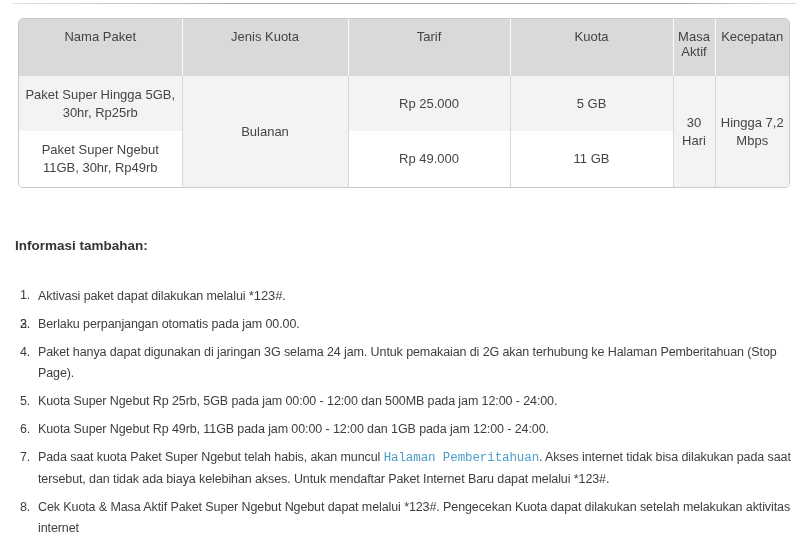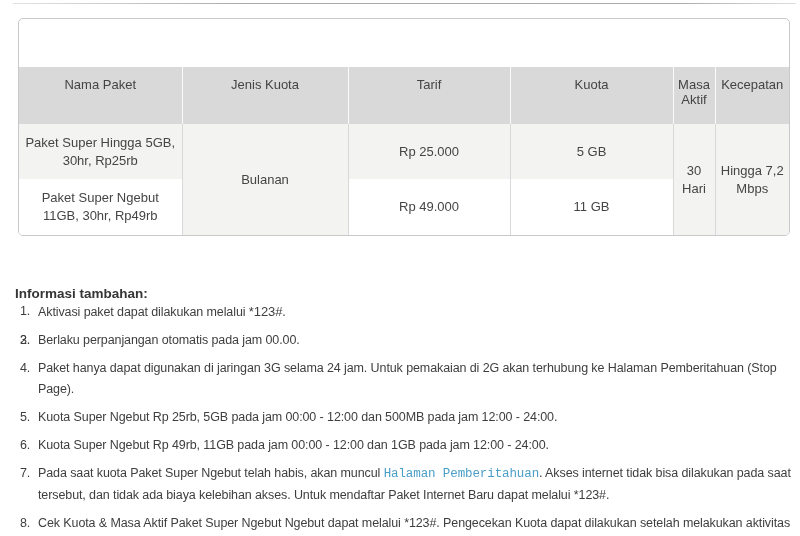--- a/index.html
+++ b/index.html
@@ -21,40 +21,40 @@
     background:linear-gradient(to right,#e3e3e3,#a9a9a9 30%,#ababab 85%,#dedede);
   }
   .table-wrap{
     width:772px;margin:18px 0 0 18px;
     border:1px solid var(--border);
     border-radius:5px;overflow:hidden;
     background:#fff;
   }
   table{
     width:100%;border-collapse:collapse;table-layout:fixed;
-    font-size:13px;color:#454545;margin-top:48px;
+    font-size:13px;color:#454545;
   }
   col.c-nama{width:163px;} col.c-jenis{width:166px;} col.c-tarif{width:162px;}
   col.c-kuota{width:163px;} col.c-masa{width:42px;} col.c-kecepatan{width:74px;}
   th{
     background:var(--header-bg);
     font-weight:normal;text-align:center;vertical-align:top;
     padding:10px 4px 0 4px;height:57px;color:#444;
   }
   th + th{border-left:1px solid #fbfbfb;}
   td{
     text-align:center;vertical-align:middle;padding:4px;
     background:#fff;line-height:18px;
   }
   td + td, tr + tr td + td{border-left:1px solid #d8d8d8;}
   tr.r1 td{height:55px;}
   tr.r2 td{height:56px;}
   td.alt{background:var(--alt-bg);}
   .info{margin:50px 0 0 15px;width:780px;}
-  .info-heading{font-size:13.5px;font-weight:bold;color:#353535;margin-bottom:0;}
+  .info-heading{font-size:13.5px;font-weight:bold;color:#353535;margin-bottom:32px;}
   ol.info-list{list-style:none;margin-left:5px;}
   ol.info-list li{
     position:relative;padding-left:18px;margin-bottom:7px;
     font-size:12.5px;letter-spacing:-0.1px;line-height:21px;color:#3e3e3e;
   }
   ol.info-list li .num{position:absolute;left:0;top:0;}
   .bold{font-weight:normal;font-size:13px;}
   .link{color:var(--link);cursor:pointer;font-family:Liberation Mono, monospace;}
 </style>
 </head>

